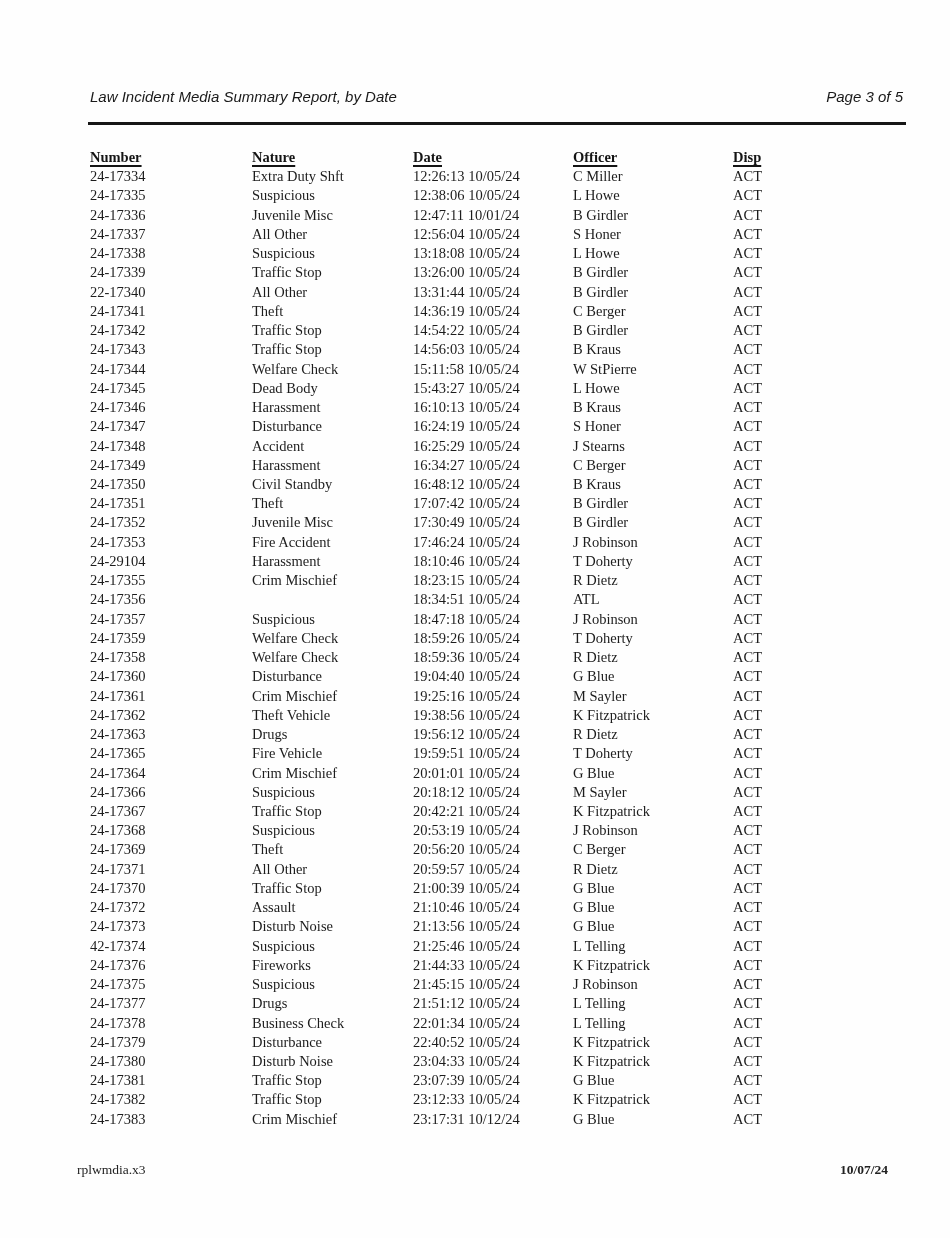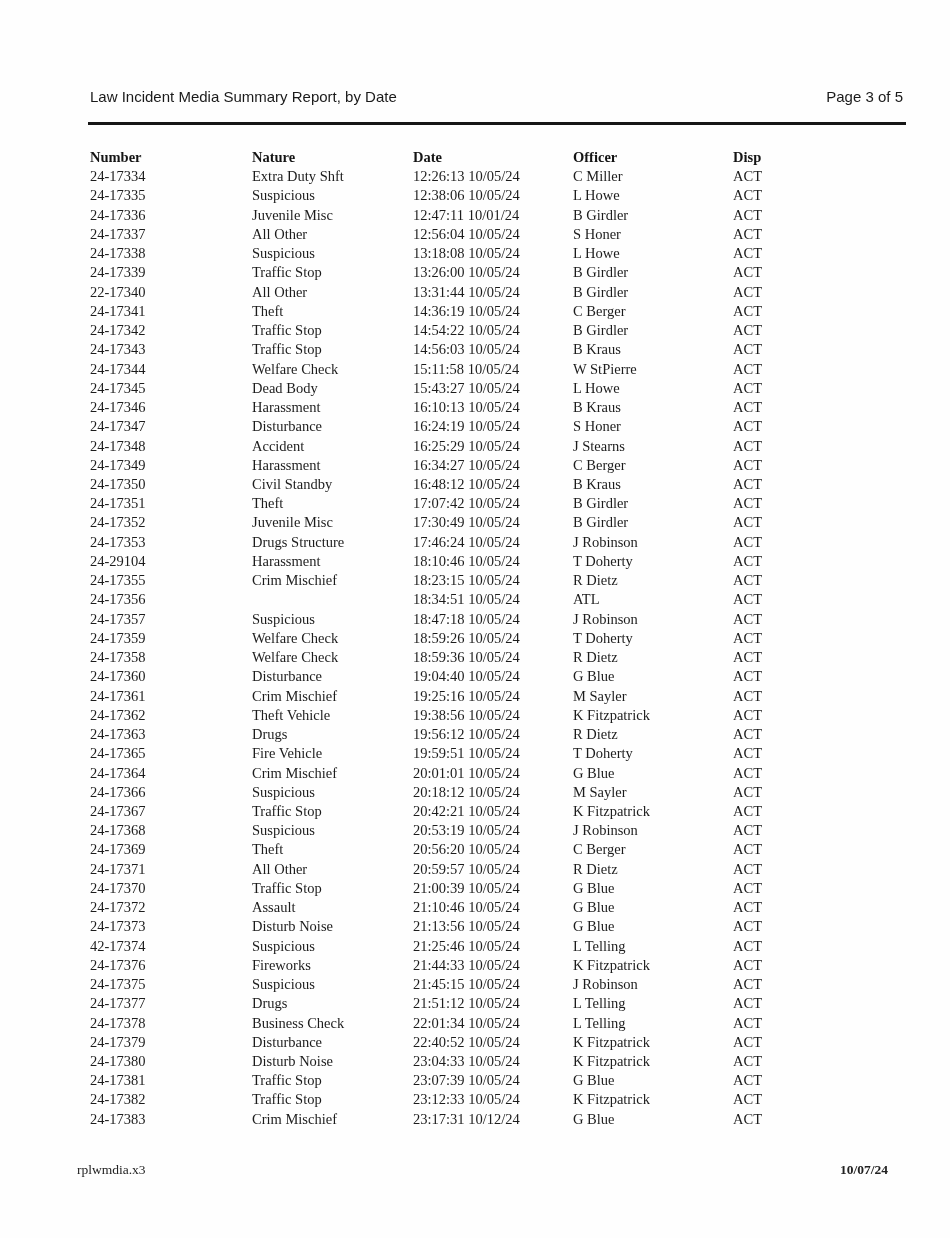--- a/index.html
+++ b/index.html
@@ -18,20 +18,21 @@
   
   .report-header {
     position: absolute;
     top: 88px;
     left: 90px;
     right: 47px;
     display: flex;
     justify-content: space-between;
     align-items: baseline;
     font-family: "Liberation Sans", sans-serif;
+    font-style: italic;
     font-size: 15px;
     color: #1a1a1a;
   }
   .rule {
     position: absolute;
     top: 122px;
     left: 88px;
     width: 818px;
     height: 3px;
     background: #161616;
@@ -48,20 +49,21 @@
   }
   .trow, .thead {
     display: grid;
     grid-template-columns: 162px 161px 160px 160px 60px;
     height: 19.24px;
     line-height: 19.24px;
     white-space: nowrap;
   }
   .thead .cell {
     font-weight: bold;
+    text-decoration: underline;
     text-decoration-thickness: 1.5px;
     text-underline-offset: 3px;
     color: #141414;
   }
   .cell {
     overflow: hidden;
   }
   
   .footer-left {
     position: absolute;
@@ -230,21 +232,21 @@
         </div>
         <div class="trow">
           <span class="cell">24-17352</span>
           <span class="cell">Juvenile Misc</span>
           <span class="cell">17:30:49 10/05/24</span>
           <span class="cell">B Girdler</span>
           <span class="cell">ACT</span>
         </div>
         <div class="trow">
           <span class="cell">24-17353</span>
-          <span class="cell">Drugs Structure</span>
+          <span class="cell">Fire Accident</span>
           <span class="cell">17:46:24 10/05/24</span>
           <span class="cell">J Robinson</span>
           <span class="cell">ACT</span>
         </div>
         <div class="trow">
           <span class="cell">24-29104</span>
           <span class="cell">Harassment</span>
           <span class="cell">18:10:46 10/05/24</span>
           <span class="cell">T Doherty</span>
           <span class="cell">ACT</span>

